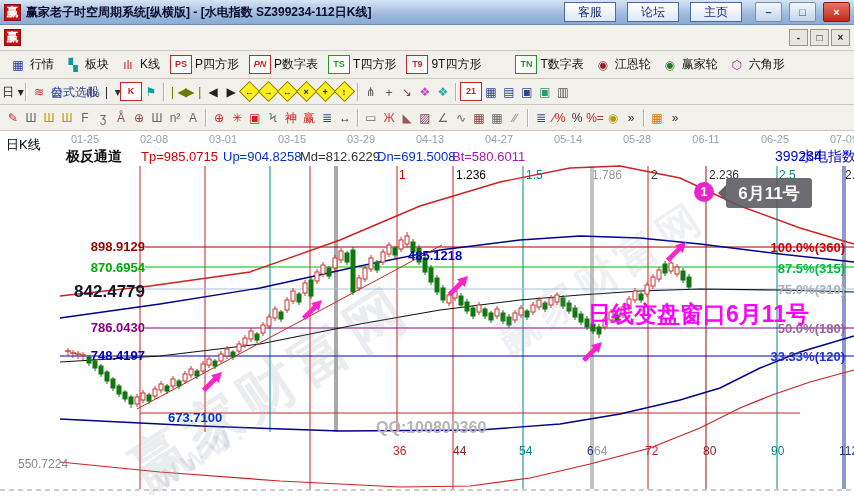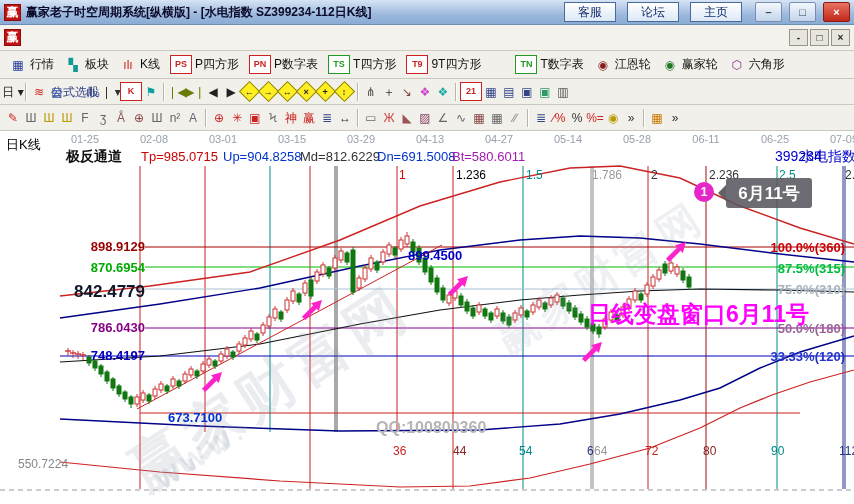--- a/index.html
+++ b/index.html
@@ -81,21 +81,21 @@
     </span>
     <span class="tb-item">
       <span class="ic" style="color: rgb(204, 34, 34);">ılı</span>
       <span>K线</span>
     </span>
     <span class="tb-item">
       <span class="ic badge-ic" style="color: rgb(204, 34, 34);">PS</span>
       <span>P四方形</span>
     </span>
     <span class="tb-item">
-      <span class="ic badge-ic" style="color: rgb(204, 34, 34);">PN</span>
+      <span class="ic badge-ic" style="color: rgb(204, 34, 34); font-style: italic;">PN</span>
       <span>P数字表</span>
     </span>
     <span class="tb-item">
       <span class="ic badge-ic" style="color: rgb(34, 153, 34);">TS</span>
       <span>T四方形</span>
     </span>
     <span class="tb-item">
       <span class="ic badge-ic" style="color: rgb(204, 34, 34);">T9</span>
       <span>9T四方形</span>
     </span>
@@ -598,21 +598,21 @@
     <div class="lbl end" style="left: 145px; top: 152px; color: #0f172a; font-size: 17px; font-weight: 600;">842.4779</div>
     <div class="lbl end" style="left: 145px; top: 190px; color: rgb(136, 0, 136); font-size: 13px; font-weight: 600;">786.0430</div>
     <div class="lbl end" style="left: 145px; top: 218px; color: rgb(0, 0, 187); font-size: 13px; font-weight: 600;">748.4197</div>
     <div class="lbl" style="left: 168px; top: 280px; color: rgb(0, 51, 204); font-size: 13px; font-weight: 600;">673.7100</div>
     <div class="lbl" style="left: 18px; top: 327px; color: rgb(136, 136, 136); font-size: 12px;">550.7224</div>
     <div class="lbl end" style="left: 845px; top: 110px; color: rgb(204, 0, 0); font-size: 13px; font-weight: 600;">100.0%(360)</div>
     <div class="lbl end" style="left: 845px; top: 131px; color: rgb(0, 187, 68); font-size: 13px; font-weight: 600;">87.5%(315)</div>
     <div class="lbl end" style="left: 845px; top: 152px; color: rgb(168, 178, 188); font-size: 13px; font-weight: 600;">75.0%(310)</div>
     <div class="lbl end" style="left: 845px; top: 191px; color: rgb(153, 102, 153); font-size: 13px; font-weight: 600;">50.0%(180)</div>
     <div class="lbl end" style="left: 845px; top: 219px; color: rgb(34, 51, 204); font-size: 13px; font-weight: 600;">33.33%(120)</div>
-    <div class="lbl" style="left: 408px; top: 118px; color: rgb(0, 0, 204); font-size: 13px; font-weight: 600;">899.4500</div>
+    <div class="lbl" style="left: 408px; top: 118px; color: rgb(0, 0, 204); font-size: 13px; font-weight: 600;">485.1218</div>
     <div class="lbl" style="left: 588px; top: 172px; color: rgb(255, 0, 255); font-size: 23px; font-weight: 700;">日线变盘窗口6月11号</div>
     <div class="lbl" style="left: 376px; top: 289px; color: rgb(181, 181, 181); font-size: 16px; font-weight: 700;">QQ:100800360</div>
     <div class="lbl" style="left: 399px; top: 38px; color: rgb(204, 0, 0); font-size: 12px;">1</div>
     <div class="lbl" style="left: 456px; top: 38px; color: #000000; font-size: 12px;">1.236</div>
     <div class="lbl" style="left: 526px; top: 38px; color: rgb(0, 136, 136); font-size: 12px;">1.5</div>
     <div class="lbl" style="left: 592px; top: 38px; color: rgb(153, 153, 153); font-size: 12px;">1.786</div>
     <div class="lbl" style="left: 651px; top: 38px; color: rgb(51, 51, 51); font-size: 12px;">2</div>
     <div class="lbl" style="left: 709px; top: 38px; color: rgb(51, 51, 51); font-size: 12px;">2.236</div>
     <div class="lbl" style="left: 779px; top: 38px; color: rgb(0, 136, 136); font-size: 12px;">2.5</div>
     <div class="lbl" style="left: 845px; top: 38px; color: rgb(51, 51, 51); font-size: 12px;">2.786</div>

